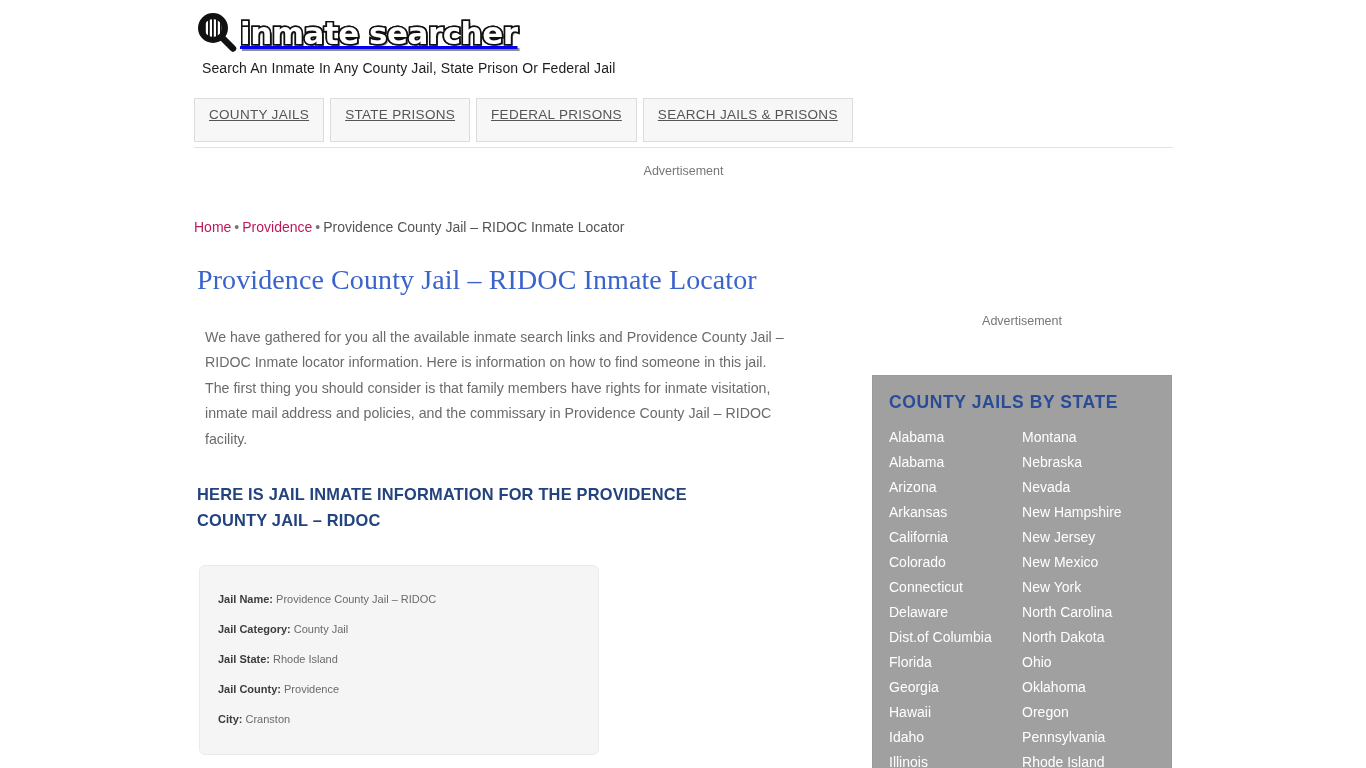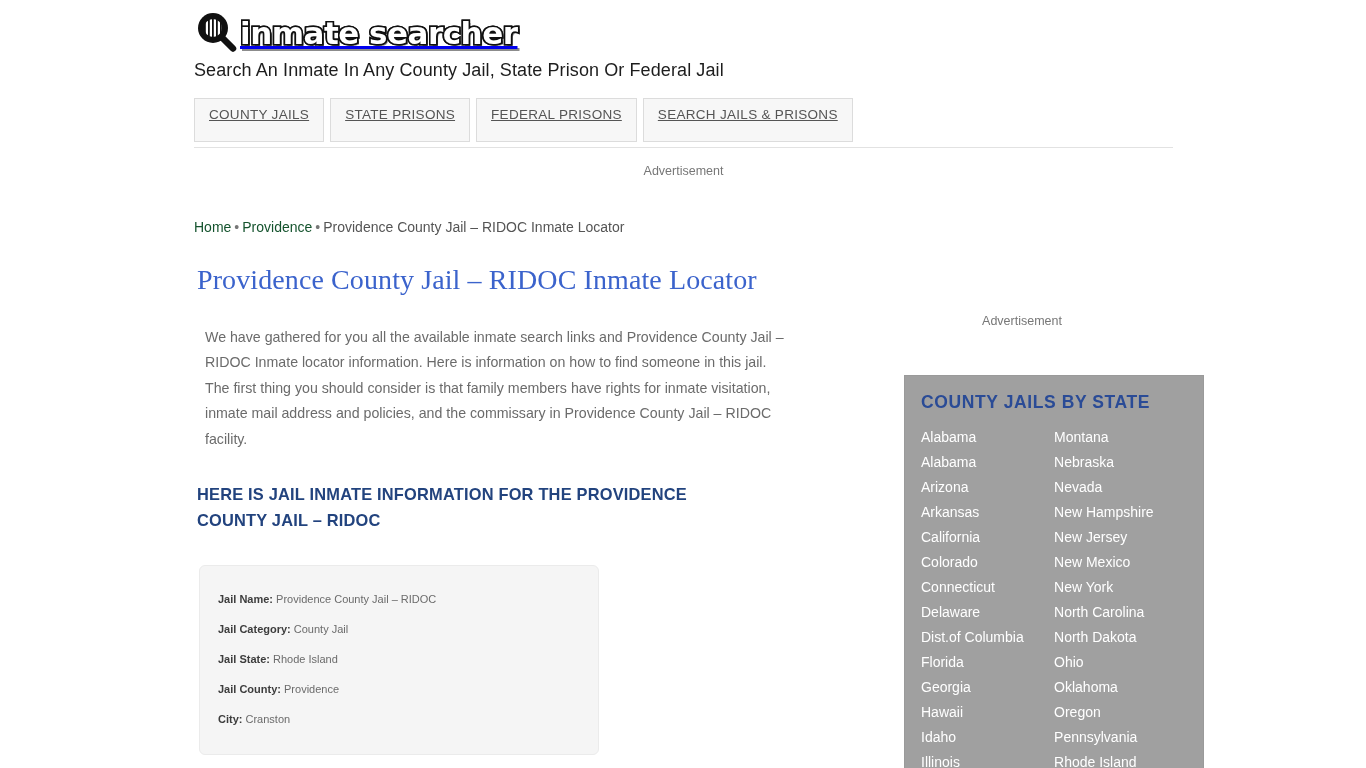--- a/index.html
+++ b/index.html
@@ -49,25 +49,26 @@
     letter-spacing: -0.5px;
     color: #ffffff;
     line-height: 1;
     position: relative;
     top: 1px;
     -webkit-text-stroke: 3.2px #101010;
     paint-order: stroke fill;
     text-shadow: 2px 2px 0 rgba(0,0,0,0.45);
   }
   .tagline {
-    font-size: 18px;
+    font-size: 14px;
     color: #1d1d1d;
     margin-top: 4px;
     letter-spacing: 0.1px;
     white-space: nowrap;
+    margin-left: 8px;
   }
 
   
   .nav {
     position: absolute;
     left: 194px;
     top: 98px;
     display: flex;
     gap: 6px;
   }
@@ -104,21 +105,21 @@
   
   .breadcrumb {
     position: absolute;
     left: 194px;
     top: 219px;
     font-size: 14px;
     color: #555555;
     white-space: nowrap;
   }
   .breadcrumb a {
-    color: #14532d;
+    color: #be185d;
     text-decoration: none;
   }
   .breadcrumb .sep {
     color: #777777;
     margin: 0 3px;
   }
 
   
   .main {
     position: absolute;
@@ -184,21 +185,21 @@
     white-space: nowrap;
   }
   .info-row .k {
     color: #3c3c3c;
     font-weight: bold;
   }
 
   
   .sidebar {
     position: absolute;
-    left: 904px;
+    left: 872px;
     top: 375px;
     width: 300px;
     background: #a0a0a0;
     border: 1px solid #9a9a9a;
     padding: 14px 0 0 0;
     height: 394px;
     box-sizing: border-box;
     overflow: hidden;
   }
   .sidebar-title {

